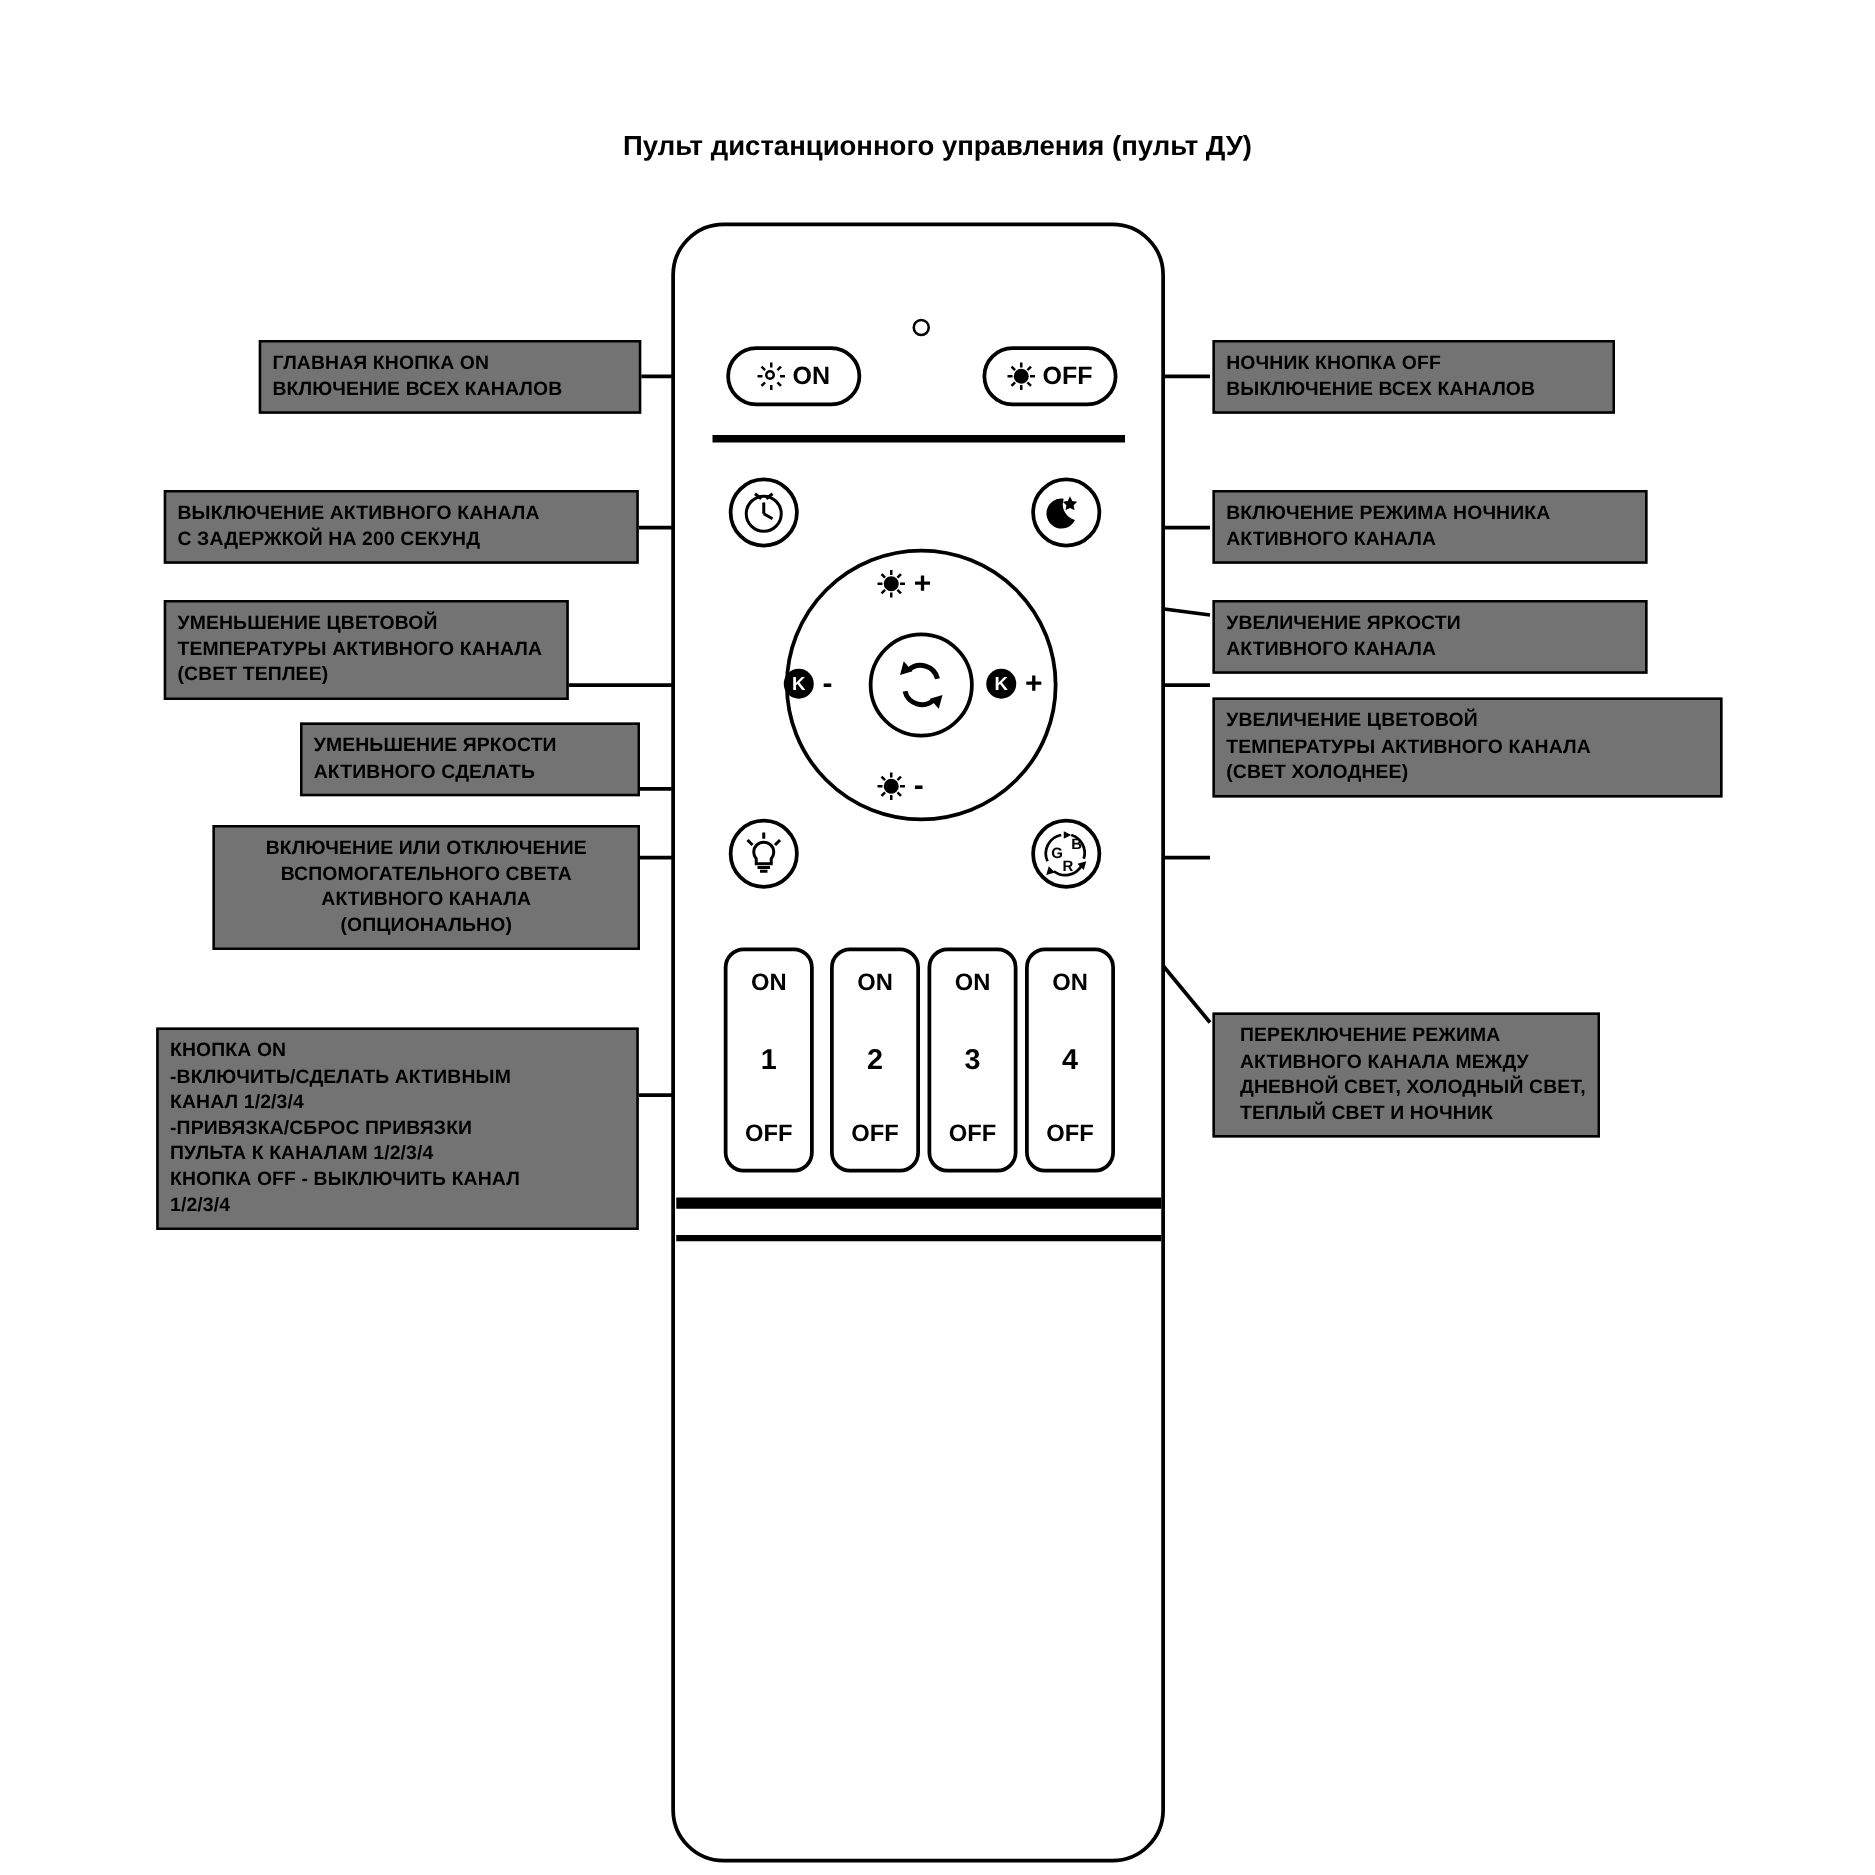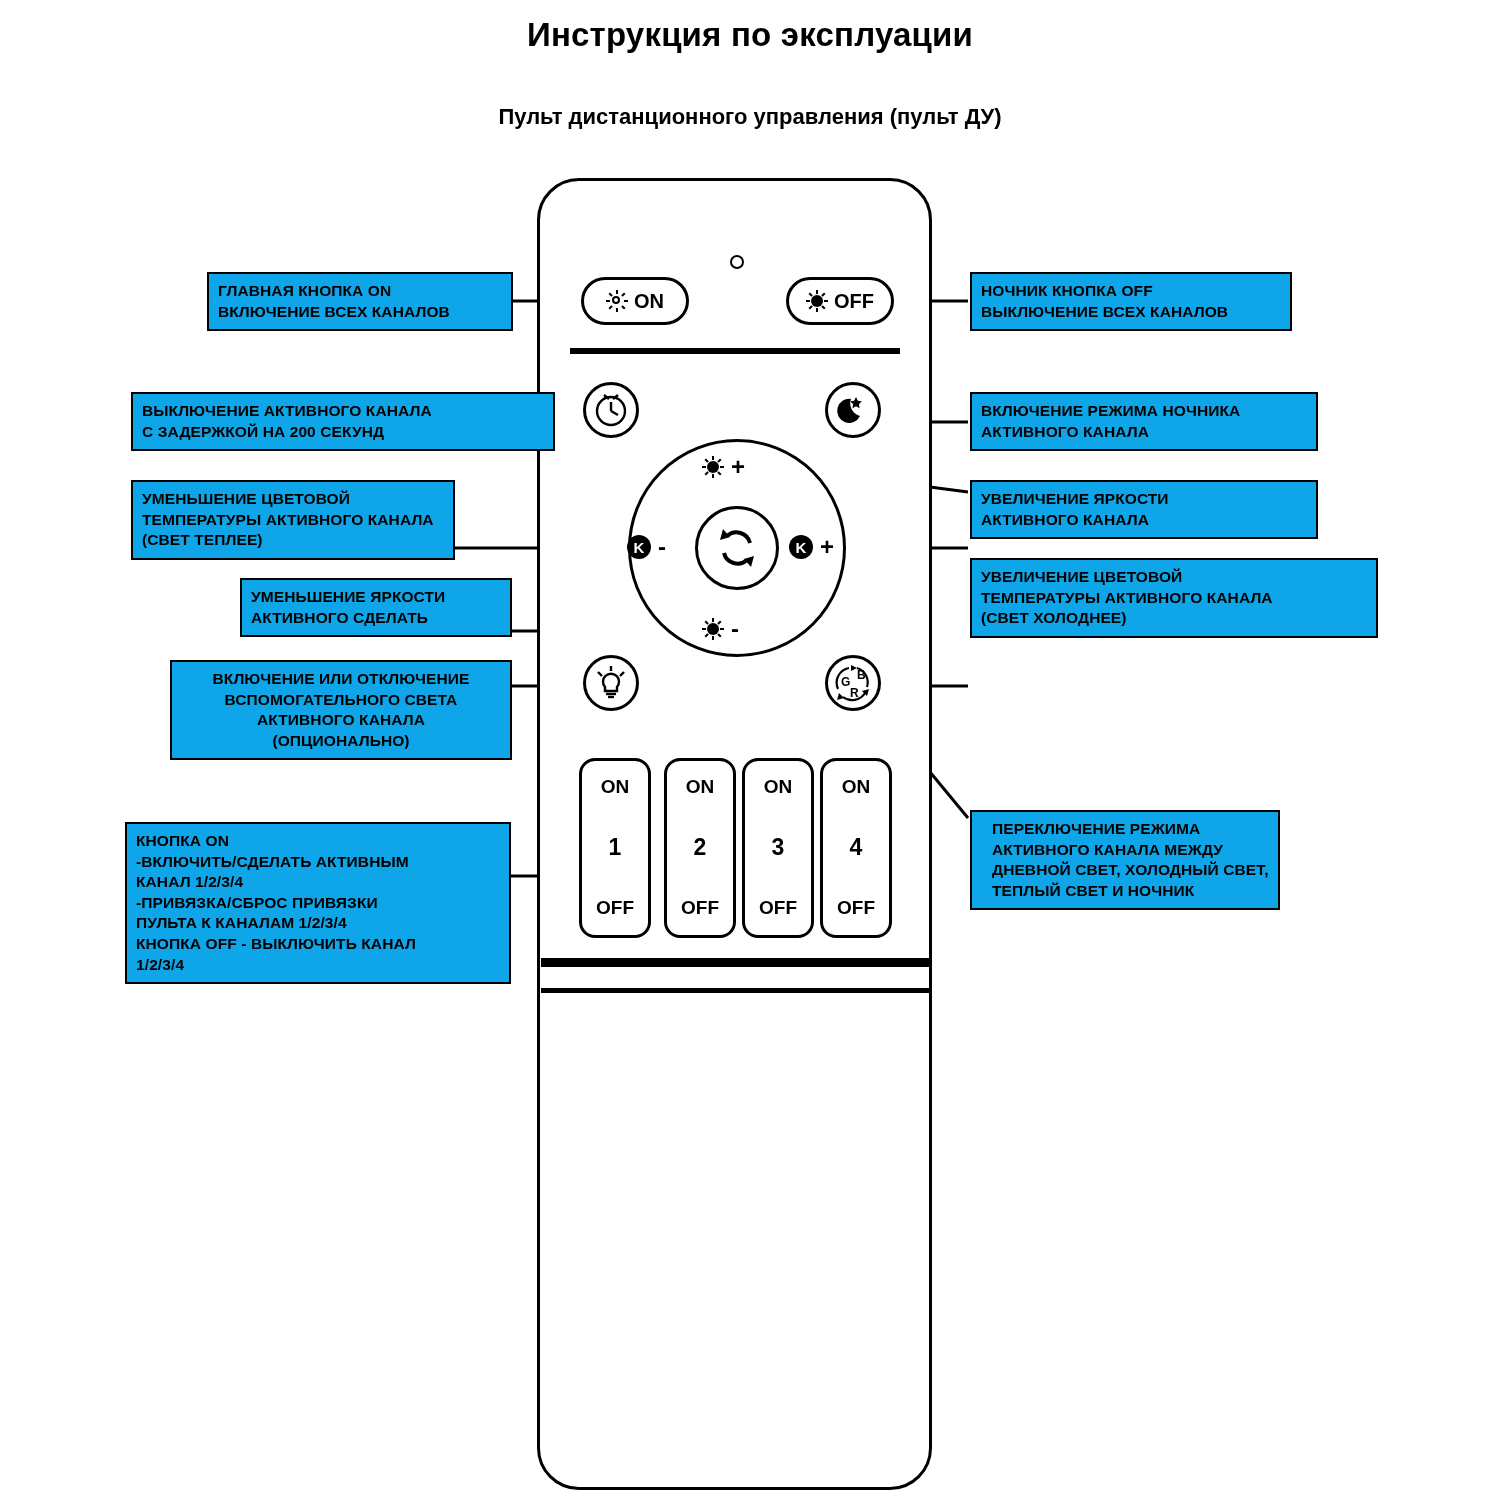--- a/index.html
+++ b/index.html
@@ -205,32 +205,32 @@
   .chan .off-t{ font-size: 19px; }
   .chan-1 { left: 579px; }
   .chan-2 { left: 664px; }
   .chan-3 { left: 742px; }
   .chan-4 { left: 820px; }
 
   
   .callout {
     position: absolute;
     border: 2px solid #000;
-    background: #0ea5e9;
+    background: #737373;
     box-sizing: border-box;
     padding: 7px 9px;
     font-size: 15.5px;
     font-weight: bold;
     line-height: 1.33;
     letter-spacing: 0.1px;
     white-space: pre-line;
   }
   
   .c-on        { left: 207px; top: 272px;  width: 306px; }
-  .c-timer     { left: 131px; top: 392px;  width: 424px; }
+  .c-timer     { left: 131px; top: 392px;  width: 380px; }
   .c-kminus    { left: 131px; top: 480px;  width: 324px; }
   .c-brdown    { left: 240px; top: 578px;  width: 272px; }
   .c-aux       { left: 170px; top: 660px;  width: 342px; text-align: center; }
   .c-chan      { left: 125px; top: 822px;  width: 386px; }
   
   .c-off       { left: 970px; top: 272px;  width: 322px; }
   .c-night     { left: 970px; top: 392px;  width: 348px; }
   .c-brup      { left: 970px; top: 480px;  width: 348px; }
   .c-kplus     { left: 970px; top: 558px;  width: 408px; }
   .c-rgb       { left: 970px; top: 660px;  width: 408px; }
@@ -241,21 +241,20 @@
     left: 0; top: 0;
     width: 1500px; height: 1500px;
     pointer-events: none;
   }
 </style>
 </head>
 <body>
 
 <div id="stage">
 
-  <div class="title-main">Инструкция по эксплуации</div>
   <div class="title-sub">Пульт дистанционного управления (пульт ДУ)</div>
 
   <svg class="links" viewBox="0 0 1500 1500">
     <defs>
       <marker id="arr" markerWidth="12" markerHeight="12" refX="10" refY="5" orient="auto" markerUnits="userSpaceOnUse">
         <path d="M0,0 L11,5 L0,10 z" fill="#000"></path>
       </marker>
     </defs>
     <g stroke="#000" stroke-width="3" fill="none">
 

